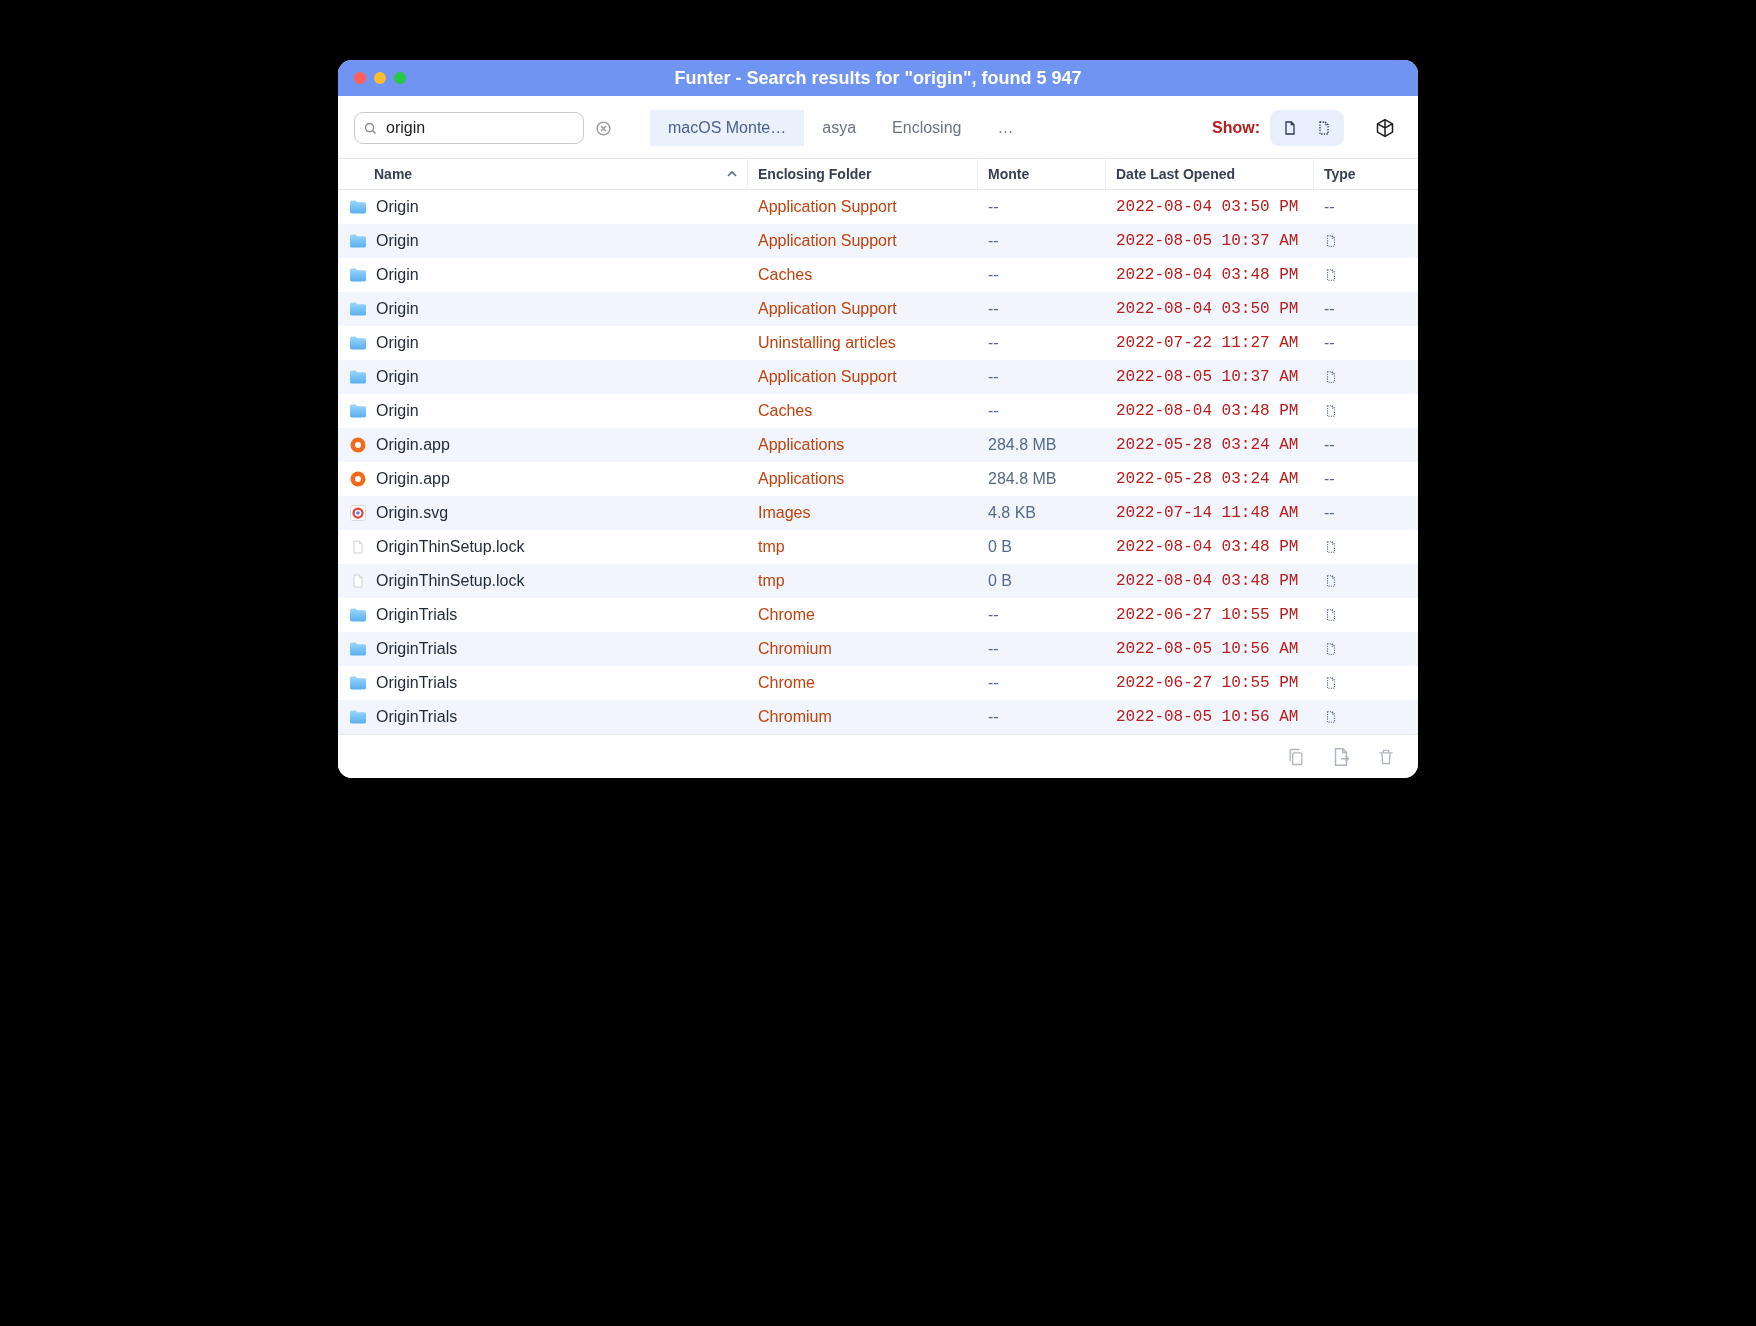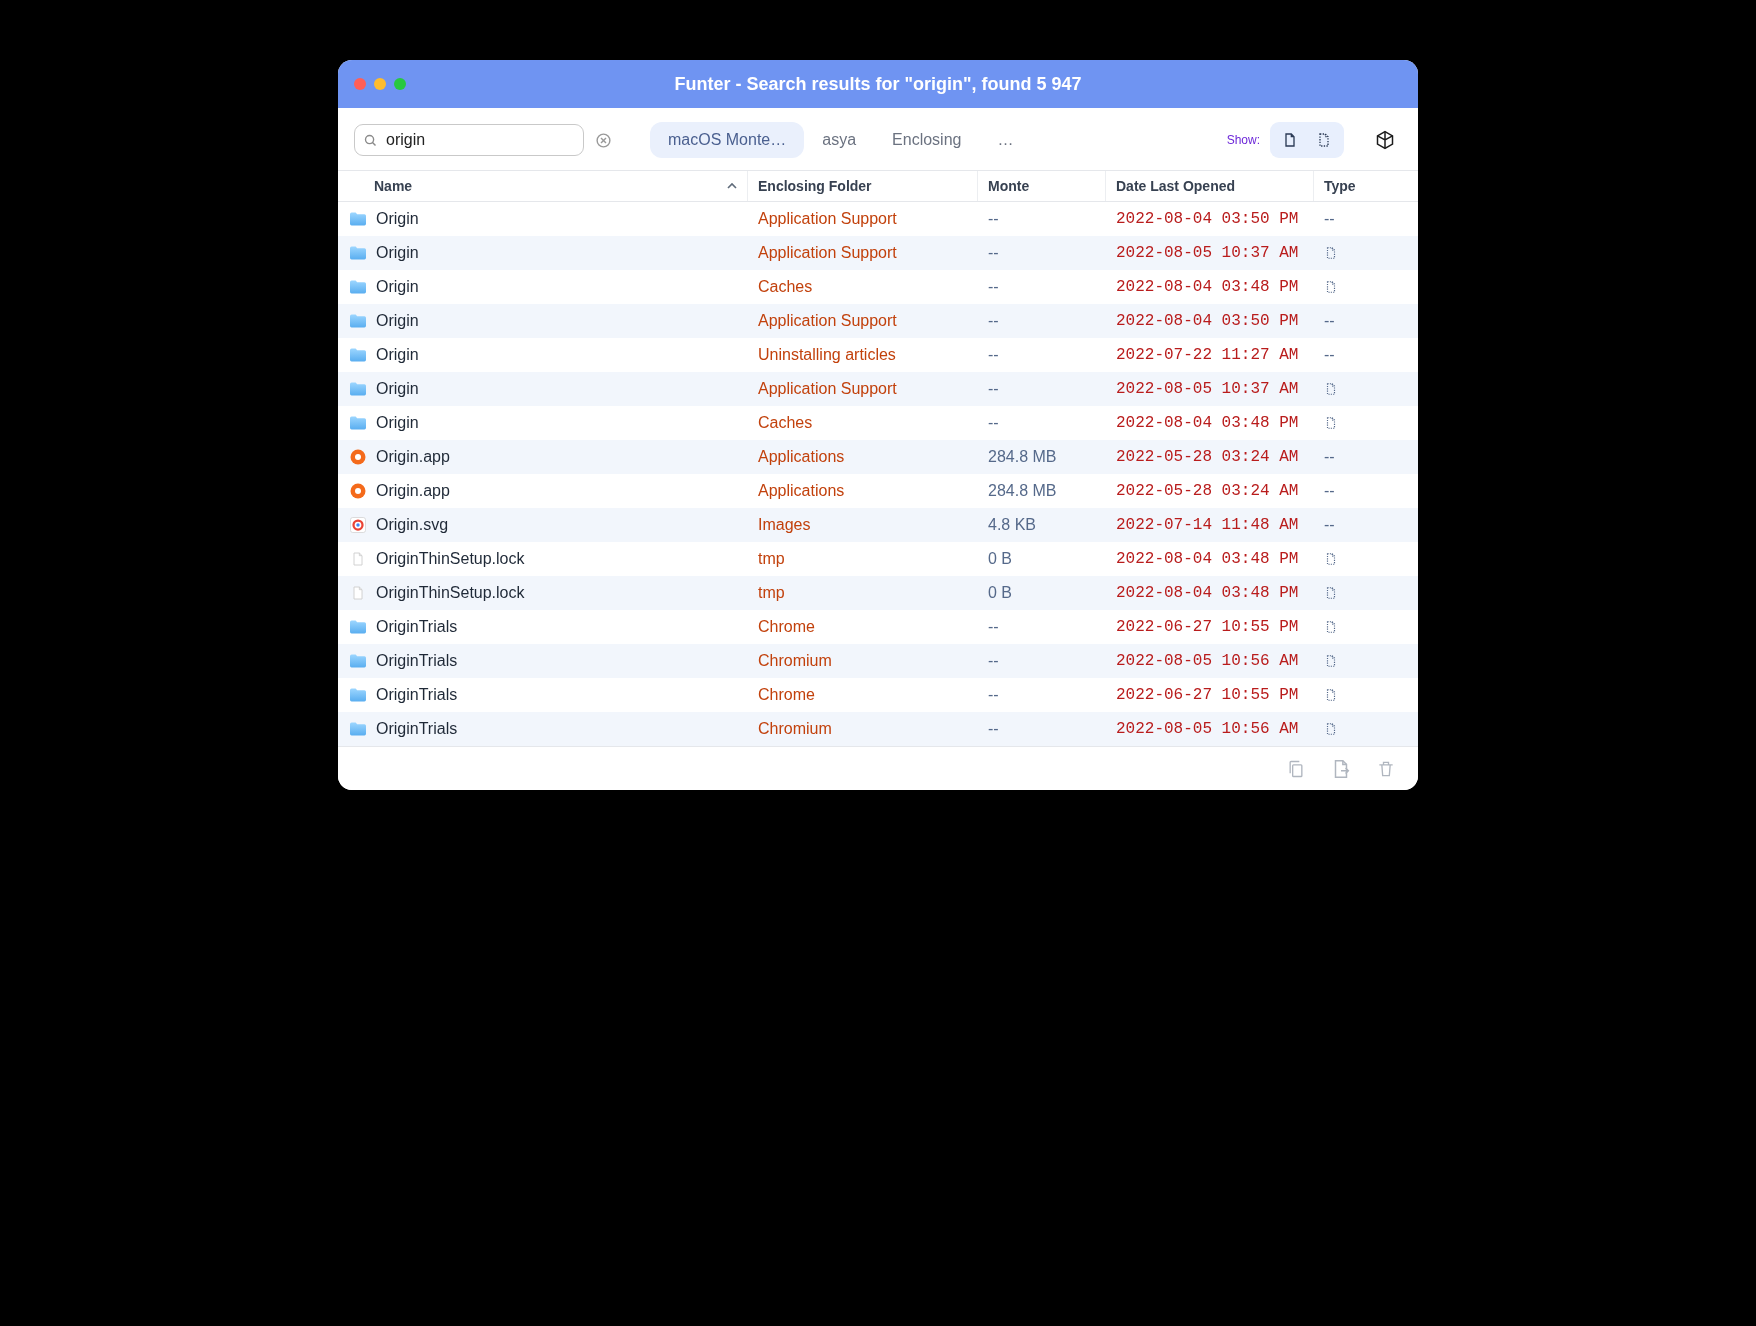--- a/index.html
+++ b/index.html
@@ -17,21 +17,21 @@
   }
   .window {
     width: 1080px;
     background: #fff;
     border-radius: 14px;
     overflow: hidden;
     box-shadow: 0 20px 60px rgba(0,0,0,0.5);
   }
   .titlebar {
     background: #6f94f2;
-    height: 48px;
+    height: 36px;
     display: flex;
     align-items: center;
     padding: 0 16px;
     position: relative;
   }
   .traffic {
     display: flex;
     gap: 8px;
     align-items: center;
   }
@@ -84,41 +84,41 @@
   .scopes {
     display: flex;
     align-items: center;
     gap: 0;
     margin-left: 50px;
   }
   .scope {
     padding: 9px 18px;
     font-size: 16px;
     color: #6b7280;
-    border-radius: 12px;
+    border-radius: 0;
     cursor: default;
     white-space: nowrap;
     max-width: 160px;
     overflow: hidden;
     text-overflow: ellipsis;
   }
   .scope.active {
     background: #eaf0fc;
     color: #4a5f8f;
   }
   .spacer { flex: 1; }
   .show-group {
     display: flex;
     align-items: center;
     gap: 10px;
   }
   .show-label {
-    font-size: 12px;
-    color: #6d28d9;
-    font-weight: 400;
+    font-size: 16px;
+    color: #b91c1c;
+    font-weight: 700;
   }
   .toggle-pair {
     display: flex;
     gap: 0;
     background: #e8effd;
     border-radius: 9px;
     padding: 3px;
   }
   .toggle-btn {
     width: 34px; height: 30px;

